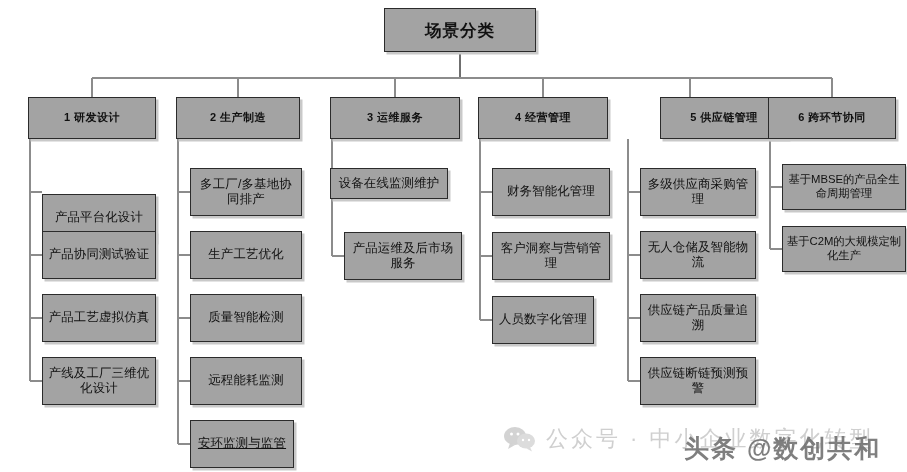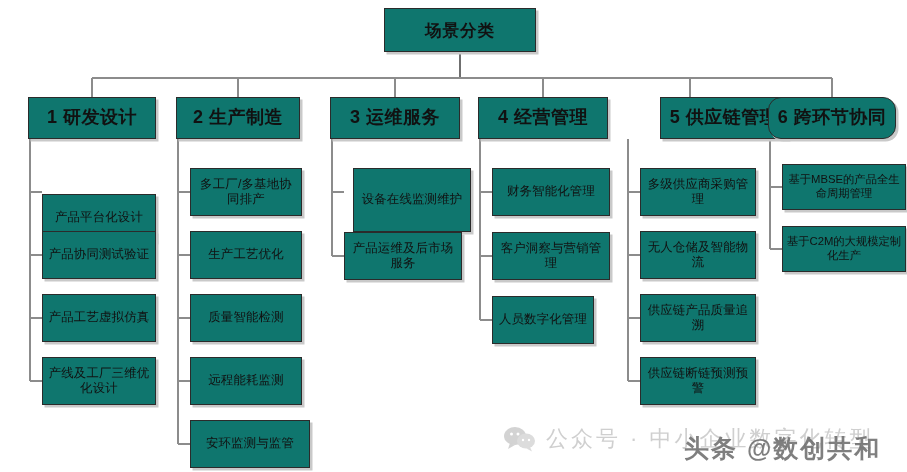--- a/index.html
+++ b/index.html
@@ -14,39 +14,39 @@
 
   
   .lines{position:absolute;left:0;top:0;width:907px;height:472px;}
   .lines line{stroke:#8c8c8c;stroke-width:1.1;shape-rendering:crispEdges;}
   .lines line.trunk{stroke:#6f6f6f;stroke-width:1.3;}
 
   
   .node{
     position:absolute;
     box-sizing:border-box;
-    background:#0f766e;
+    background:#a3a3a3;
     border:1.6px solid #2b2b2b;
     display:flex;align-items:center;justify-content:center;
     text-align:center;
     color:#111111;
     box-shadow:2.5px 2.5px 0 0 #c9c9c9;
   }
   .node span{display:block;line-height:1.22;padding:0 3px;}
 
   .root{
     border-width:1.9px;
     font-weight:bold;
     font-size:16.5px;
     letter-spacing:1px;
   }
   .header{
     border-width:1.9px;
     font-weight:bold;
-    font-size:18px;
+    font-size:11px;
     letter-spacing:.5px;
   }
   .leaf{
     border-width:1.5px;
     font-size:12.4px;
     letter-spacing:.2px;
   }
   .leaf.small{font-size:11.3px;letter-spacing:0;justify-content:flex-end;}
 
   
@@ -132,27 +132,27 @@
       </div>
       <div class="node leaf" style="left: 190px; top: 231px; width: 112px; height: 48px;">
         <span>生产工艺优化</span>
       </div>
       <div class="node leaf" style="left: 190px; top: 294px; width: 112px; height: 48px;">
         <span>质量智能检测</span>
       </div>
       <div class="node leaf" style="left: 190px; top: 357px; width: 112px; height: 48px;">
         <span>远程能耗监测</span>
       </div>
-      <div class="node leaf" style="left: 190px; top: 420px; width: 120px; height: 48px;">
+      <div class="node leaf" style="left: 190px; top: 420px; width: 104px; height: 48px; text-decoration: underline;">
         <span>安环监测与监管</span>
       </div>
       <div class="node header" style="left: 330px; top: 97px; width: 130px; height: 42px;">
         <span>3 运维服务</span>
       </div>
-      <div class="node leaf" style="left: 353px; top: 168px; width: 118px; height: 64px;">
+      <div class="node leaf" style="left: 330px; top: 168px; width: 118px; height: 31px;">
         <span>设备在线监测维护</span>
       </div>
       <div class="node leaf" style="left: 344px; top: 232px; width: 118px; height: 48px;">
         <span>产品运维及后市场服务</span>
       </div>
       <div class="node header" style="left: 478px; top: 97px; width: 130px; height: 42px;">
         <span>4 经营管理</span>
       </div>
       <div class="node leaf" style="left: 492px; top: 168px; width: 118px; height: 48px;">
         <span>财务智能化管理</span>
@@ -171,21 +171,21 @@
       </div>
       <div class="node leaf" style="left: 640px; top: 231px; width: 116px; height: 48px;">
         <span>无人仓储及智能物流</span>
       </div>
       <div class="node leaf" style="left: 640px; top: 294px; width: 116px; height: 48px;">
         <span>供应链产品质量追溯</span>
       </div>
       <div class="node leaf" style="left: 640px; top: 357px; width: 116px; height: 48px;">
         <span>供应链断链预测预警</span>
       </div>
-      <div class="node header" style="left: 768px; top: 97px; width: 128px; height: 42px; border-radius: 13px;">
+      <div class="node header" style="left: 768px; top: 97px; width: 128px; height: 42px;">
         <span>6 跨环节协同</span>
       </div>
       <div class="node leaf small" style="left: 782px; top: 164px; width: 124px; height: 46px;">
         <span>基于MBSE的产品全生命周期管理</span>
       </div>
       <div class="node leaf small" style="left: 782px; top: 226px; width: 124px; height: 46px;">
         <span>基于C2M的大规模定制化生产</span>
       </div>
     </div>
 

